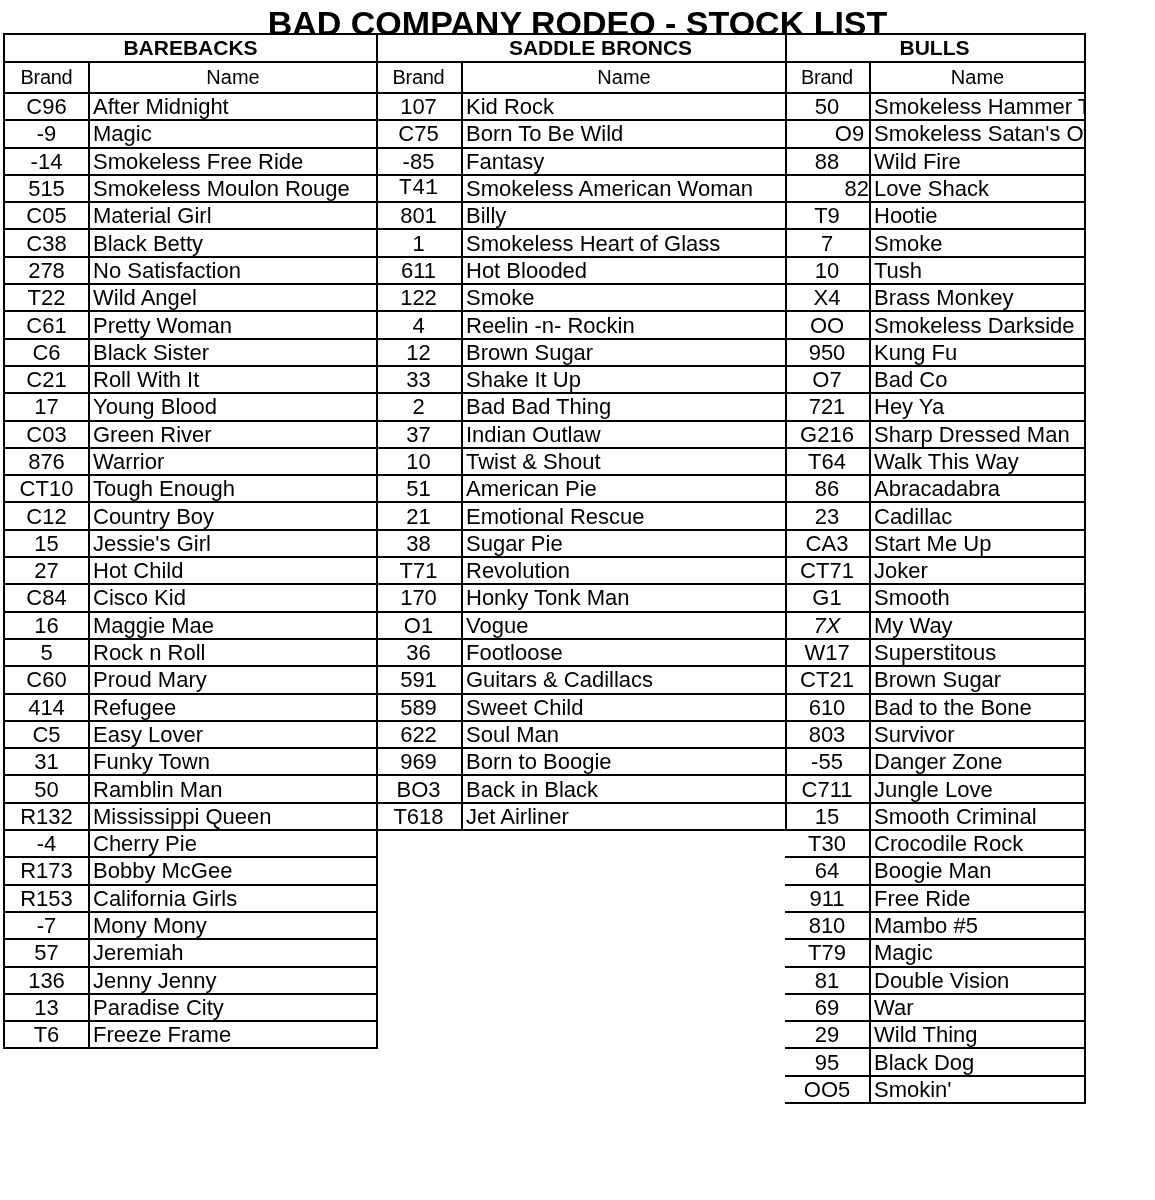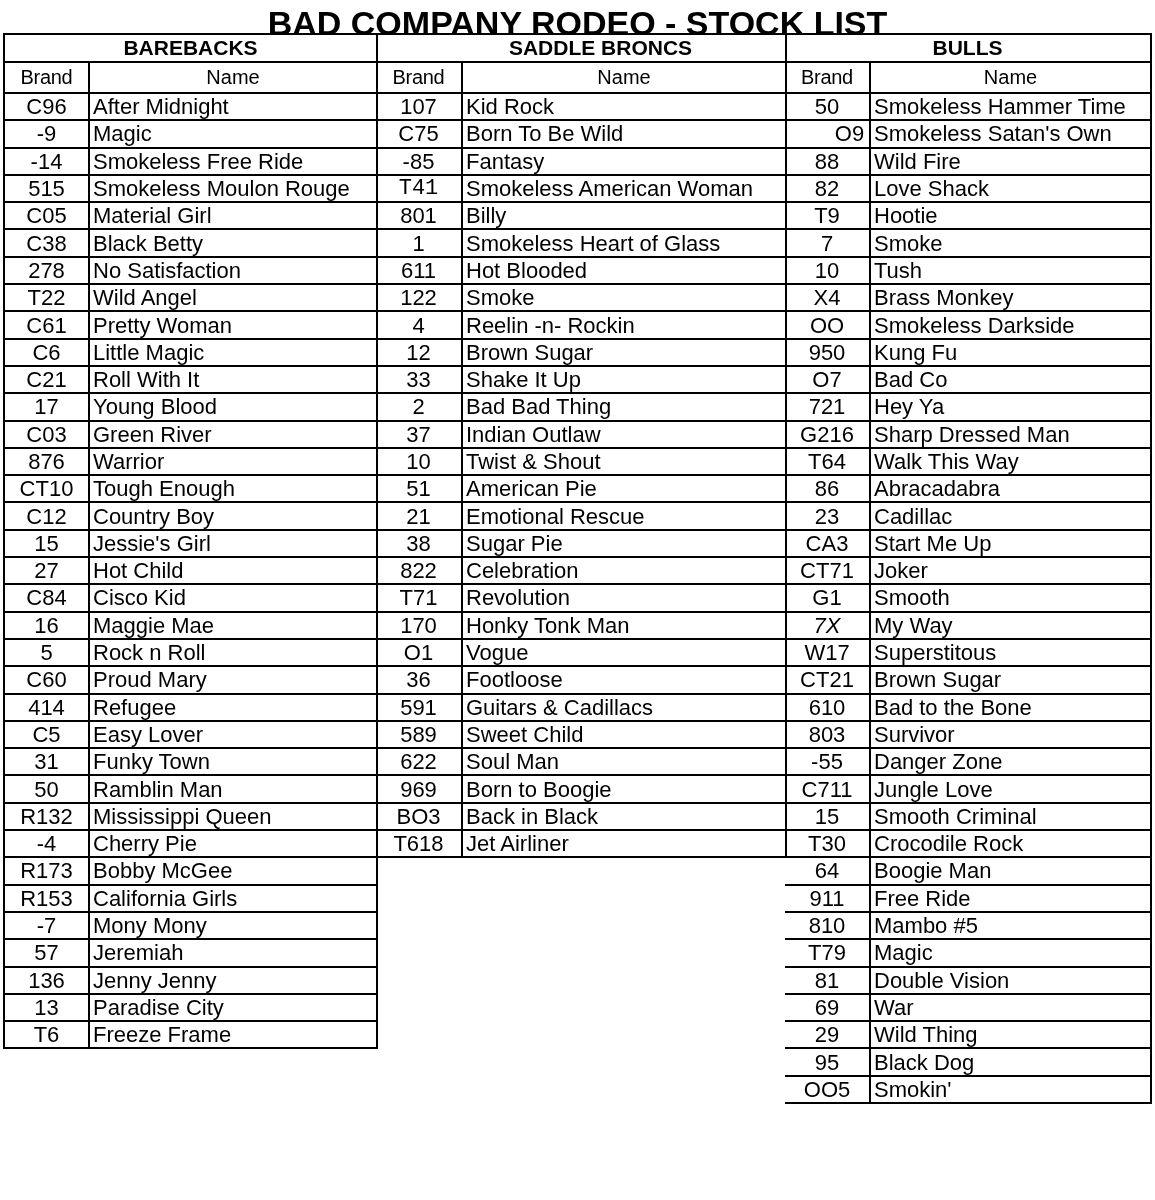--- a/index.html
+++ b/index.html
@@ -125,21 +125,21 @@
         <tr>
           <td class="brand">T22</td>
           <td class="name">Wild Angel</td>
         </tr>
         <tr>
           <td class="brand">C61</td>
           <td class="name">Pretty Woman</td>
         </tr>
         <tr>
           <td class="brand">C6</td>
-          <td class="name">Little Magic</td>
+          <td class="name">Black Sister</td>
         </tr>
         <tr>
           <td class="brand">C21</td>
           <td class="name">Roll With It</td>
         </tr>
         <tr>
           <td class="brand">17</td>
           <td class="name">Young Blood</td>
         </tr>
         <tr>
@@ -314,24 +314,20 @@
         </tr>
         <tr>
           <td class="brand" style="border-left: none;">21</td>
           <td class="name">Emotional Rescue</td>
         </tr>
         <tr>
           <td class="brand" style="border-left: none;">38</td>
           <td class="name">Sugar Pie</td>
         </tr>
         <tr>
-          <td class="brand" style="border-left: none;">822</td>
-          <td class="name">Celebration</td>
-        </tr>
-        <tr>
           <td class="brand" style="border-left: none;">T71</td>
           <td class="name">Revolution</td>
         </tr>
         <tr>
           <td class="brand" style="border-left: none;">170</td>
           <td class="name">Honky Tonk Man</td>
         </tr>
         <tr>
           <td class="brand" style="border-left: none;">O1</td>
           <td class="name">Vogue</td>
@@ -361,21 +357,21 @@
           <td class="name">Back in Black</td>
         </tr>
         <tr>
           <td class="brand" style="border-left: none;">T618</td>
           <td class="name">Jet Airliner</td>
         </tr>
       </tbody>
   </table>
 </div>
 
-<div class="section" style="left:785px; width:367px;">
+<div class="section" style="left:785px; width:301px;">
   <div class="sec-head" style="border-left:none;">BULLS</div>
   <table class="stock" style="margin-top:-2px;">
     <colgroup>
         <col style="width:85px">
         <col>
       </colgroup>
     <thead>
       <tr>
         <th style="border-left: none;">Brand</th>
         <th>Name</th>
@@ -388,21 +384,21 @@
         </tr>
         <tr>
           <td class="brand" style="border-left: none; padding-left: 45px;">O9</td>
           <td class="name">Smokeless Satan's Own</td>
         </tr>
         <tr>
           <td class="brand" style="border-left: none;">88</td>
           <td class="name">Wild Fire</td>
         </tr>
         <tr>
-          <td class="brand" style="border-left: none;">82</td>
+          <td class="brand" style="border-left: none; text-align: right;">82</td>
           <td class="name">Love Shack</td>
         </tr>
         <tr>
           <td class="brand" style="border-left: none;">T9</td>
           <td class="name">Hootie</td>
         </tr>
         <tr>
           <td class="brand" style="border-left: none;">7</td>
           <td class="name">Smoke</td>
         </tr>

